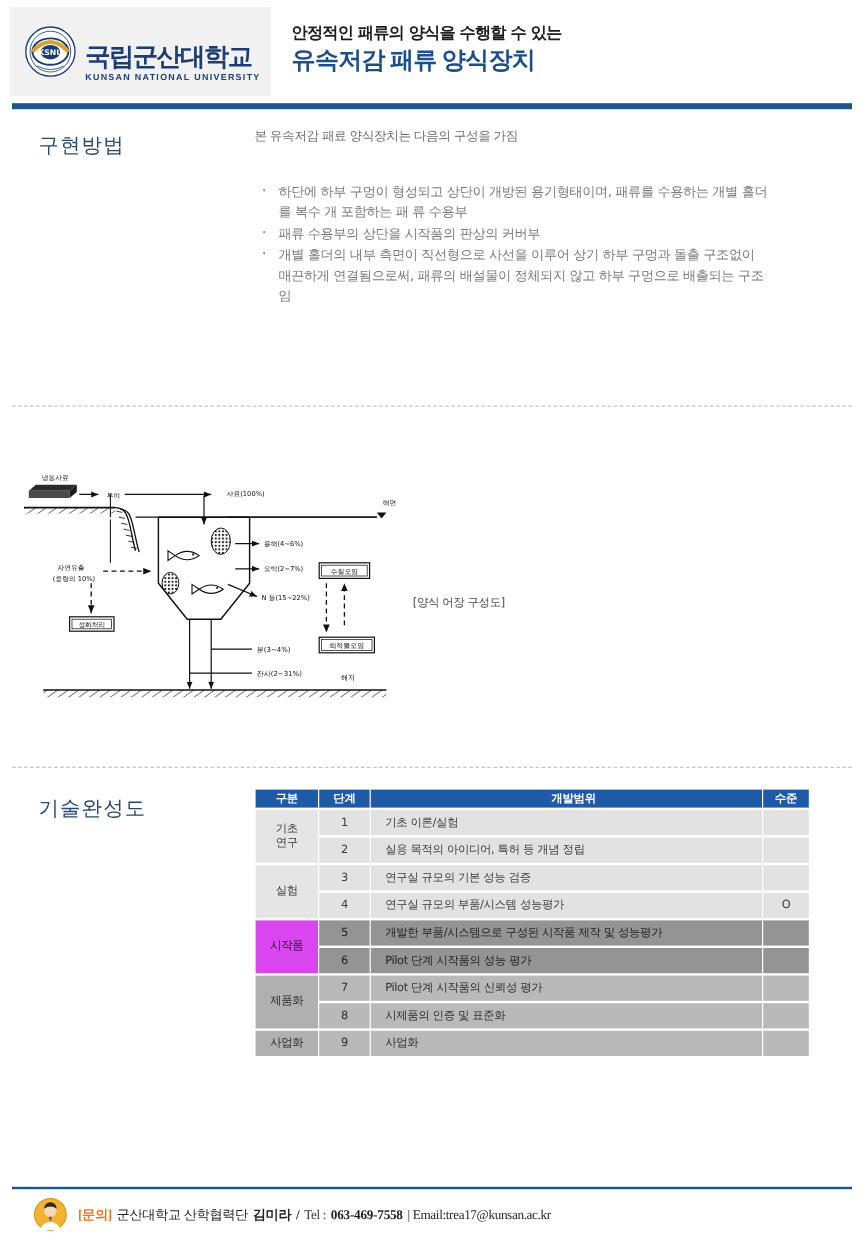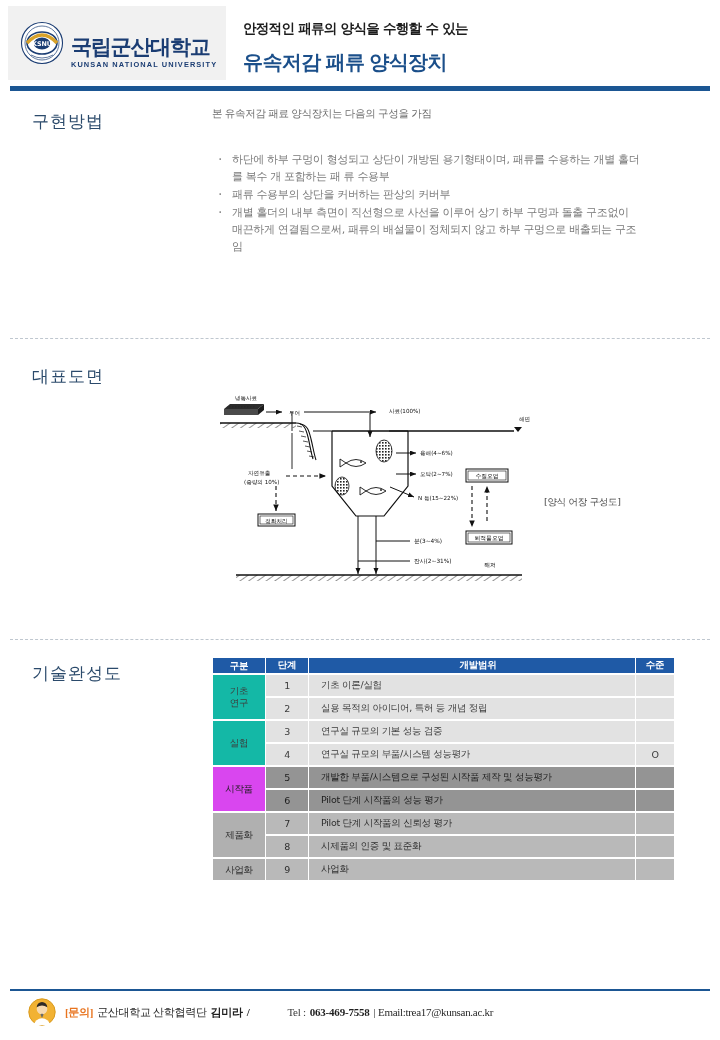--- a/index.html
+++ b/index.html
@@ -32,22 +32,22 @@
     margin-top: 3px; font-weight: bold;
   }
   .title-block { margin-left: 17px; margin-top: 19px; }
   .title-sub {
     font-size: 13.5px; font-weight: bold; color: #1d1d1d;
     letter-spacing: -0.7px; line-height: 1.35;
     font-family: "DejaVu Sans", sans-serif;
   }
   .title-main {
     font-size: 20px; font-weight: bold; color: #1b4f8a;
-    letter-spacing: -0.6px; line-height: 1.35; margin-top: 12px;
-    font-family: Liberation Sans, sans-serif;
+    letter-spacing: -0.6px; line-height: 1.35; margin-top: 1px;
+    font-family: Liberation Serif, serif;
   }
   .header-rule {
     position: absolute; left: 10px; right: 10px; top: 86px;
     height: 5px; background: #1b5693;
   }
 
   
   .section { position: relative; display: flex; padding: 0 10px; }
   .sec-label {
     width: 200px; flex: 0 0 200px; padding-left: 22px;
@@ -98,38 +98,38 @@
   table.trl td { font-size: 9.5px; height: 21px; letter-spacing: -0.3px;
     font-family: "DejaVu Sans", sans-serif; }
   .c-cat  { width: 52px; text-align: center; line-height: 1.25; }
   .c-step { width: 42px; text-align: center; }
   .c-scope{ padding-left: 12px; }
   .c-lvl  { width: 38px; text-align: center; }
 
   .tone-light { background: #e2e2e2; color: #3c3c3c; }
   .tone-mid   { background: #b9b9b9; color: #2e2e2e; }
   .tone-dark  { background: #949494; color: #1f1f1f; }
-  .tone-cat-light { background: #14b8a6; color: #3c3c3c; }
+  .tone-cat-light { background: #e5e5e5; color: #3c3c3c; }
   .tone-cat-mid   { background: #b0b0b0; color: #2b2b2b; }
   .tone-cat-dark  { background: #d946ef; color: #1c1c1c; }
 
   
   .footer-rule { position: absolute; left: 10px; right: 10px; bottom: 49px; height: 2px; background: #1b5693; }
   .footer {
     position: absolute; left: 0; right: 0; bottom: 8px; height: 40px;
     display: flex; align-items: center; padding-left: 28px; gap: 9px;
   }
   .avatar { width: 28px; height: 28px; flex: 0 0 28px; position: relative; }
   .contact { font-size: 11px; color: #1f1f1f; letter-spacing: -0.3px;
     font-family: Liberation Serif, serif; display:flex; align-items:baseline; gap:4px; flex-wrap:nowrap;}
   .contact .tag { color: #e8741f; font-weight: bold; }
   .contact .org { color: #1f1f1f; }
   .contact .who { font-weight: bold; }
   .contact .slash { font-weight: bold; }
-  .contact .tel-label { color: #3a3a3a; margin-left: 34px; }
+  .contact .tel-label { color: #3a3a3a; }
   .contact .tel { font-weight: bold; letter-spacing: -0.2px; }
   .contact .mail { color: #2a2a2a; }
 </style>
 </head>
 <body>
 
 <div class="page">
 
   <div class="header">
     <div class="logo-box">
@@ -157,30 +157,29 @@
 
     <div class="header-rule"></div>
   </div>
 
   <div class="section" id="sec-method">
     <div class="sec-label">구현방법</div>
     <div class="sec-body">
       <div class="lead">본 유속저감 패료 양식장치는 다음의 구성을 가짐</div>
       <ul class="bullets">
         <li>하단에 하부 구멍이 형성되고 상단이 개방된 용기형태이며, 패류를 수용하는 개별 홀더를 복수 개 포함하는 패 류 수용부</li>
-        <li>패류 수용부의 상단을 커버하는 판상의 커버부</li>
+        <li>패류 수용부의 상단을 시작품의 판상의 커버부</li>
         <li>개별 홀더의 내부 측면이 직선형으로 사선을 이루어 상기 하부 구멍과 돌출 구조없이 매끈하게 연결됨으로써, 패류의 배설물이 정체되지 않고 하부 구멍으로 배출되는 구조임</li>
       </ul>
     </div>
   </div>
 
   <div class="divider"></div>
 
   <div class="section" id="sec-figure">
-    <div class="sec-label">대표도면</div>
     <div class="sec-body figure-wrap">
 
       <svg width="330" height="215" viewBox="0 0 330 215" font-family="DejaVu Sans, sans-serif">
         <defs>
           <marker id="ah" markerWidth="7" markerHeight="7" refX="6" refY="2.5" orient="auto">
             <path d="M0,0 L6,2.5 L0,5 z" fill="#111"></path>
           </marker>
           <pattern id="hatch" width="5" height="5" patternUnits="userSpaceOnUse" patternTransform="rotate(55)">
             <line x1="0" y1="0" x2="0" y2="5" stroke="#111" stroke-width="0.9"></line>
           </pattern>

